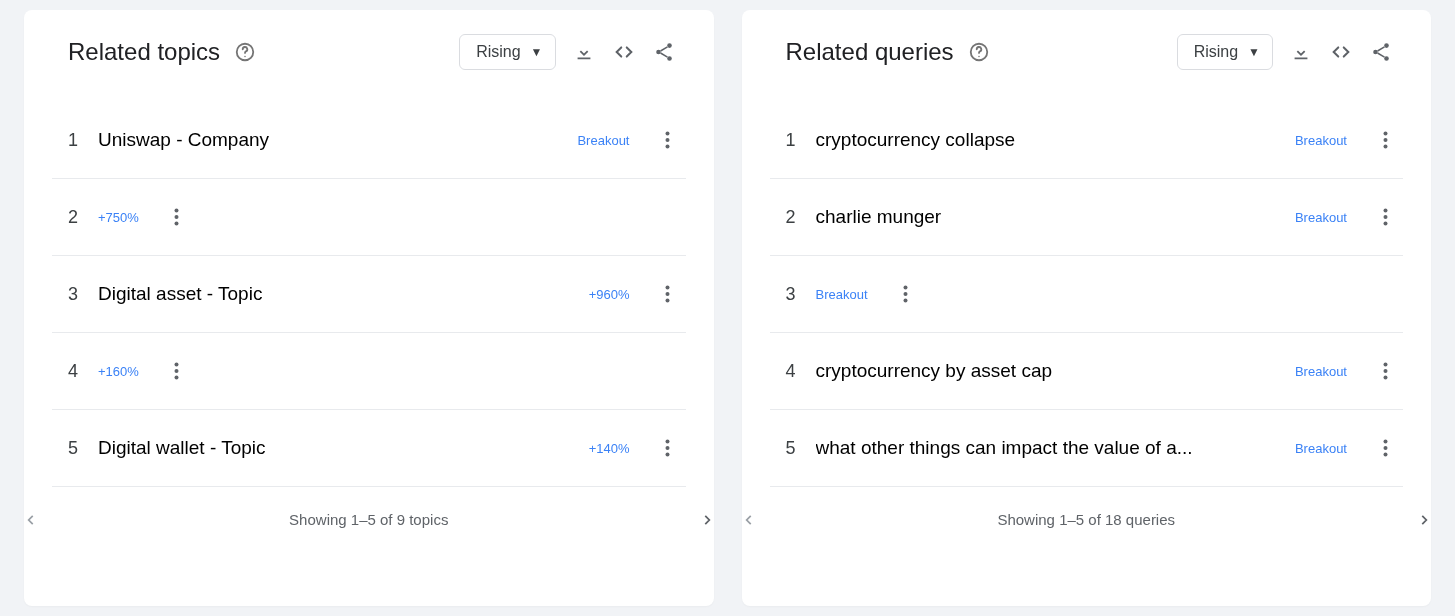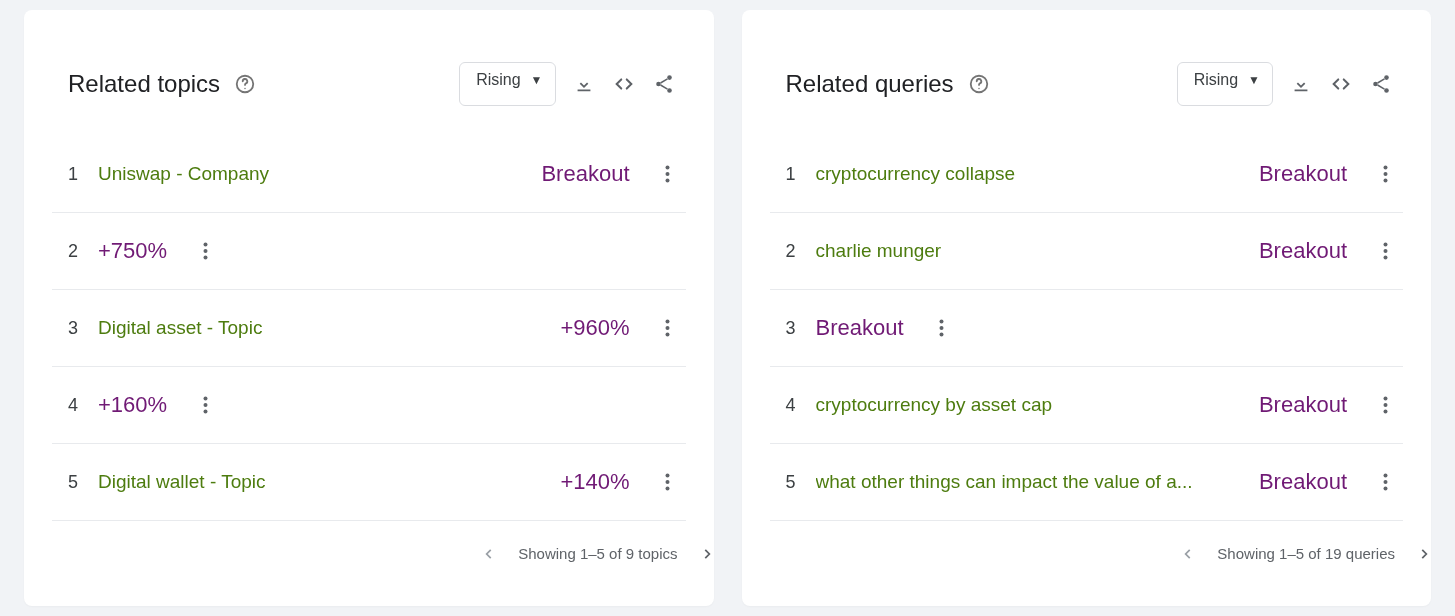--- a/index.html
+++ b/index.html
@@ -19,38 +19,37 @@
     flex: 1;
     display: flex;
     flex-direction: column;
     box-shadow: 0 1px 2px rgba(0,0,0,.03);
     overflow: hidden;
   }
   .card-header {
     display: flex;
     align-items: center;
     padding: 22px 30px 18px 44px;
-    margin-top: 30px;
   }
   .card-title {
     font-size: 24px;
     font-weight: 400;
   }
   .help-icon {
     margin-left: 14px;
     color: #757575;
     display: inline-flex;
   }
   .spacer { flex: 1; }
   .sort-chip {
     display: inline-flex;
     align-items: center;
     border: 1px solid #dadce0;
     border-radius: 6px;
-    padding: 8px 12px 16px 16px;
+    padding: 8px 12px 8px 16px;
     font-size: 16px;
     color: #3c4043;
     cursor: pointer;
     margin-right: 8px;
   }
   .sort-chip .caret { margin-left: 10px; font-size: 12px; color: #3c4043; }
   .hdr-btn {
     width: 40px; height: 40px;
     display: inline-flex; align-items: center; justify-content: center;
     color: #5f6368; cursor: pointer; border-radius: 50%;
@@ -62,33 +61,33 @@
     align-items: center;
     border-bottom: 1px solid #e8eaed;
     padding: 24px 4px 24px 16px;
     gap: 18px;
   }
   .row:first-child { padding-top: 36px; }
   .rank { width: 12px; font-size: 18px; color: #3c4043; }
   .label {
     flex: 1;
     font-size: 19px;
-    color: #4d7c0f;
+    color: #000000;
     white-space: nowrap;
     overflow: hidden;
     text-overflow: ellipsis;
   }
-  .metric { font-size: 22px; color: #701a75; margin-right: 6px; }
+  .metric { font-size: 13px; color: #3b82f6; margin-right: 6px; }
   .kebab {
     width: 28px; height: 28px;
     display:inline-flex; align-items:center; justify-content:center;
     cursor: pointer; color:#5f6368;
   }
   .pager {
-    display: flex; align-items: center; justify-content: flex-end;
+    display: flex; align-items: center; justify-content: space-between;
     padding: 24px 0 18px;
     color: #5f6368; font-size: 15px; gap: 22px;
   }
   .pager .nav-btn { cursor: pointer; display:inline-flex; color:#9aa0a6;}
   .pager .nav-btn.active { color:#5f6368; }
 </style>
 </head>
 <body>
 
 <div class="card">
@@ -298,20 +297,20 @@
         </span>
     </div>
   </div>
 
   <div class="pager">
     <span class="nav-btn">
         <svg width="14" height="14" viewBox="0 0 24 24" fill="none" stroke="currentColor" stroke-width="3">
           <path d="M15 5l-7 7 7 7"></path>
         </svg>
       </span>
-    <span>Showing 1–5 of 19 queries</span>
+    <span>Showing 1–5 of 18 queries</span>
     <span class="nav-btn active">
         <svg width="14" height="14" viewBox="0 0 24 24" fill="none" stroke="currentColor" stroke-width="3">
           <path d="M9 5l7 7-7 7"></path>
         </svg>
       </span>
   </div>
 </div>
 
 </body></html>

